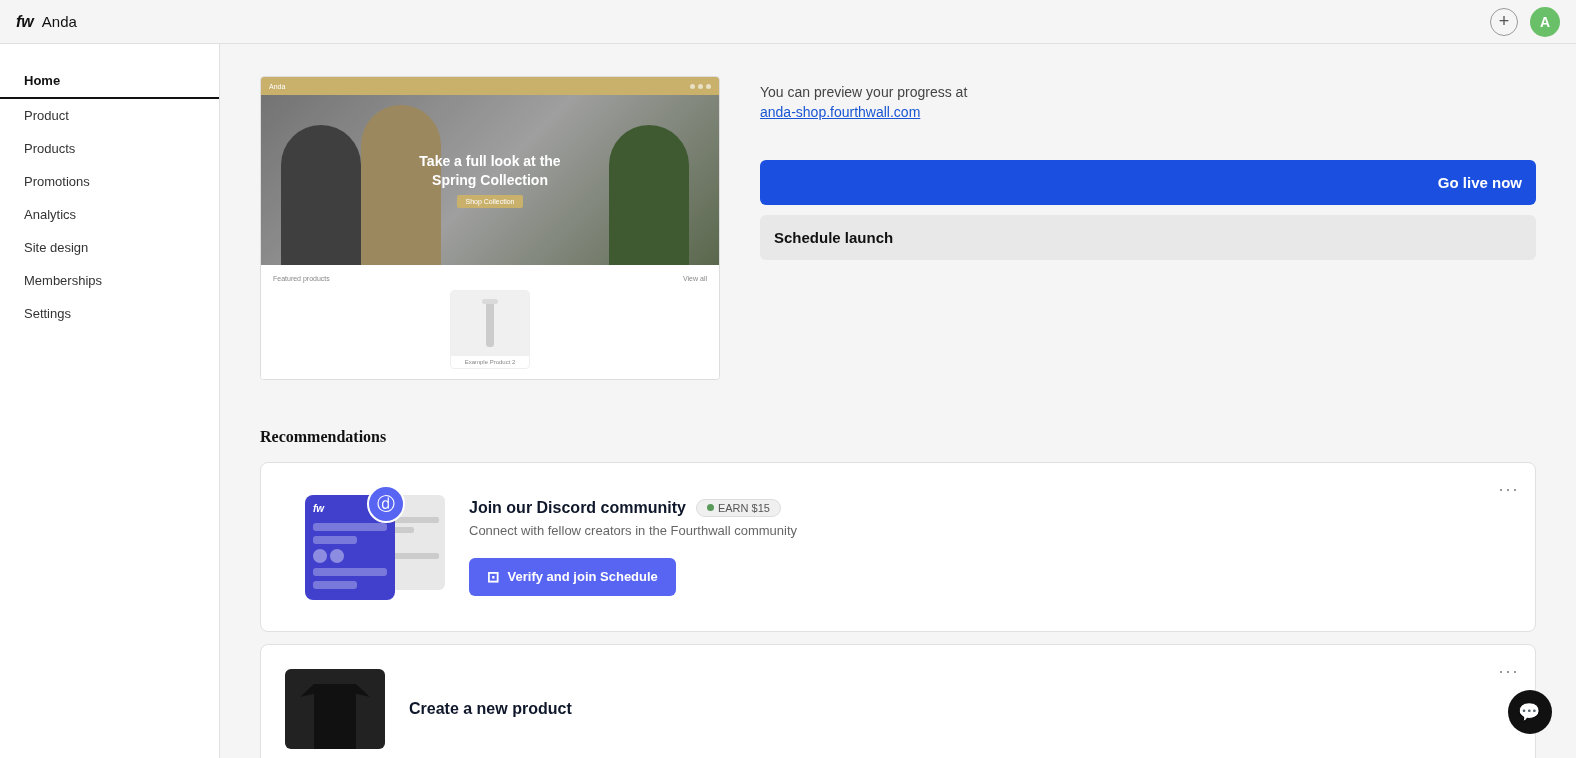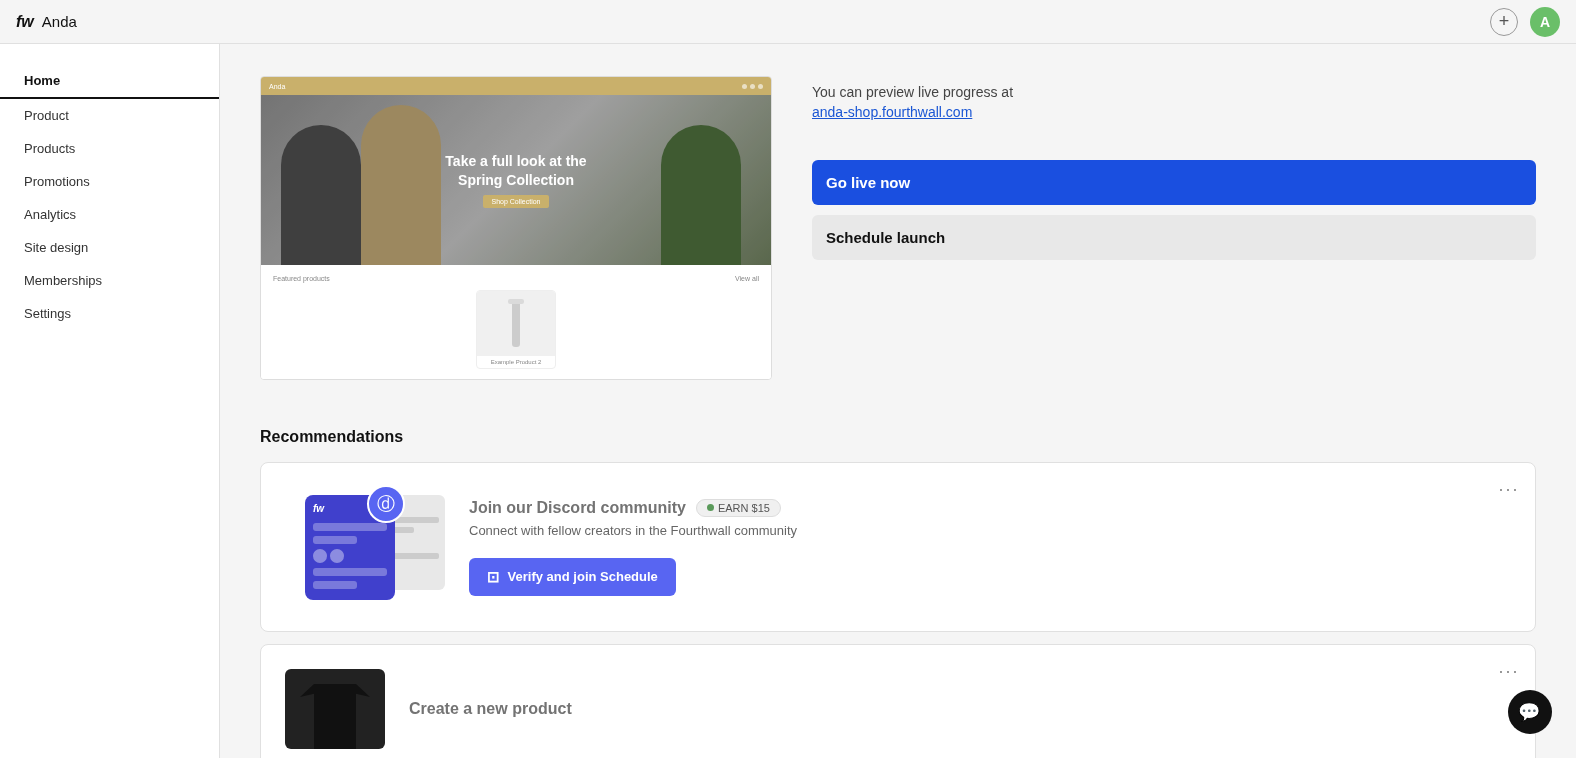--- a/index.html
+++ b/index.html
@@ -67,21 +67,21 @@
     
     .top-section {
       display: flex;
       gap: 40px;
       margin-bottom: 48px;
       align-items: flex-start;
     }
 
     
     .store-preview {
-      width: 512px;
+      width: 460px;
       flex-shrink: 0;
       background: #fff;
       border: 1px solid #ddd;
       border-radius: 4px;
       overflow: hidden;
     }
     .preview-topbar {
       height: 18px;
       background: #c9b06b;
       display: flex;
@@ -192,21 +192,21 @@
       width: 100%;
       padding: 14px;
       background: #1a4fe0;
       color: #fff;
       border: none;
       border-radius: 6px;
       font-size: 15px;
       font-weight: 600;
       cursor: pointer;
       margin-bottom: 10px;
-      text-align: left;
+      text-align: right;
     }
     .btn-secondary {
       display: block;
       width: 100%;
       padding: 14px;
       background: #e8e8e8;
       color: #111;
       border: none;
       border-radius: 6px;
       font-size: 15px;
@@ -214,20 +214,21 @@
       cursor: pointer;
       text-align: left;
     }
 
     
     .recommendations-title {
       font-size: 16px;
       font-weight: 600;
       color: #111;
       margin-bottom: 16px;
+      font-family: Liberation Serif, serif;
     }
     .rec-card {
       background: #fff;
       border: 1px solid #e0e0e0;
       border-radius: 8px;
       padding: 24px 24px 24px 24px;
       display: flex;
       align-items: center;
       gap: 24px;
       margin-bottom: 12px;
@@ -302,21 +303,21 @@
       display: flex;
       flex-direction: column;
       gap: 4px;
     }
     .chat-line { height: 6px; border-radius: 2px; background: #ccc; }
     .chat-av-row { display: flex; gap: 3px; align-items: center; }
     .chat-av { width: 12px; height: 12px; border-radius: 50%; background: #bbb; }
 
     .rec-content { flex: 1; }
     .rec-header { display: flex; align-items: center; gap: 10px; margin-bottom: 6px; }
-    .rec-title { font-size: 16px; font-weight: 600; color: #737373; }
+    .rec-title { font-size: 16px; font-weight: 600; color: #0f172a; }
     .earn-badge {
       background: #f0f0f0;
       border: 1px solid #ddd;
       border-radius: 20px;
       padding: 2px 10px;
       font-size: 11px;
       color: #555;
       display: flex;
       align-items: center;
       gap: 4px;
@@ -445,21 +446,21 @@
                   <rect x="10" y="0" width="8" height="48" rx="3" fill="#999"></rect>
                   <rect x="6" y="0" width="16" height="5" rx="2" fill="#bbb"></rect>
                 </svg>
             </div>
             <div class="preview-product-label">Example Product 2</div>
           </div>
         </div>
       </div>
 
       <div class="launch-card">
-        <div class="launch-subtitle">You can preview live progress at</div>
+        <div class="launch-subtitle">You can preview your progress at</div>
         <a class="launch-link">anda-shop.fourthwall.com</a>
         <button class="btn-primary">Go live now</button>
         <button class="btn-secondary">Schedule launch</button>
       </div>
 
     </div>
 
     <div>
       <div class="recommendations-title">Recommendations</div>
 

